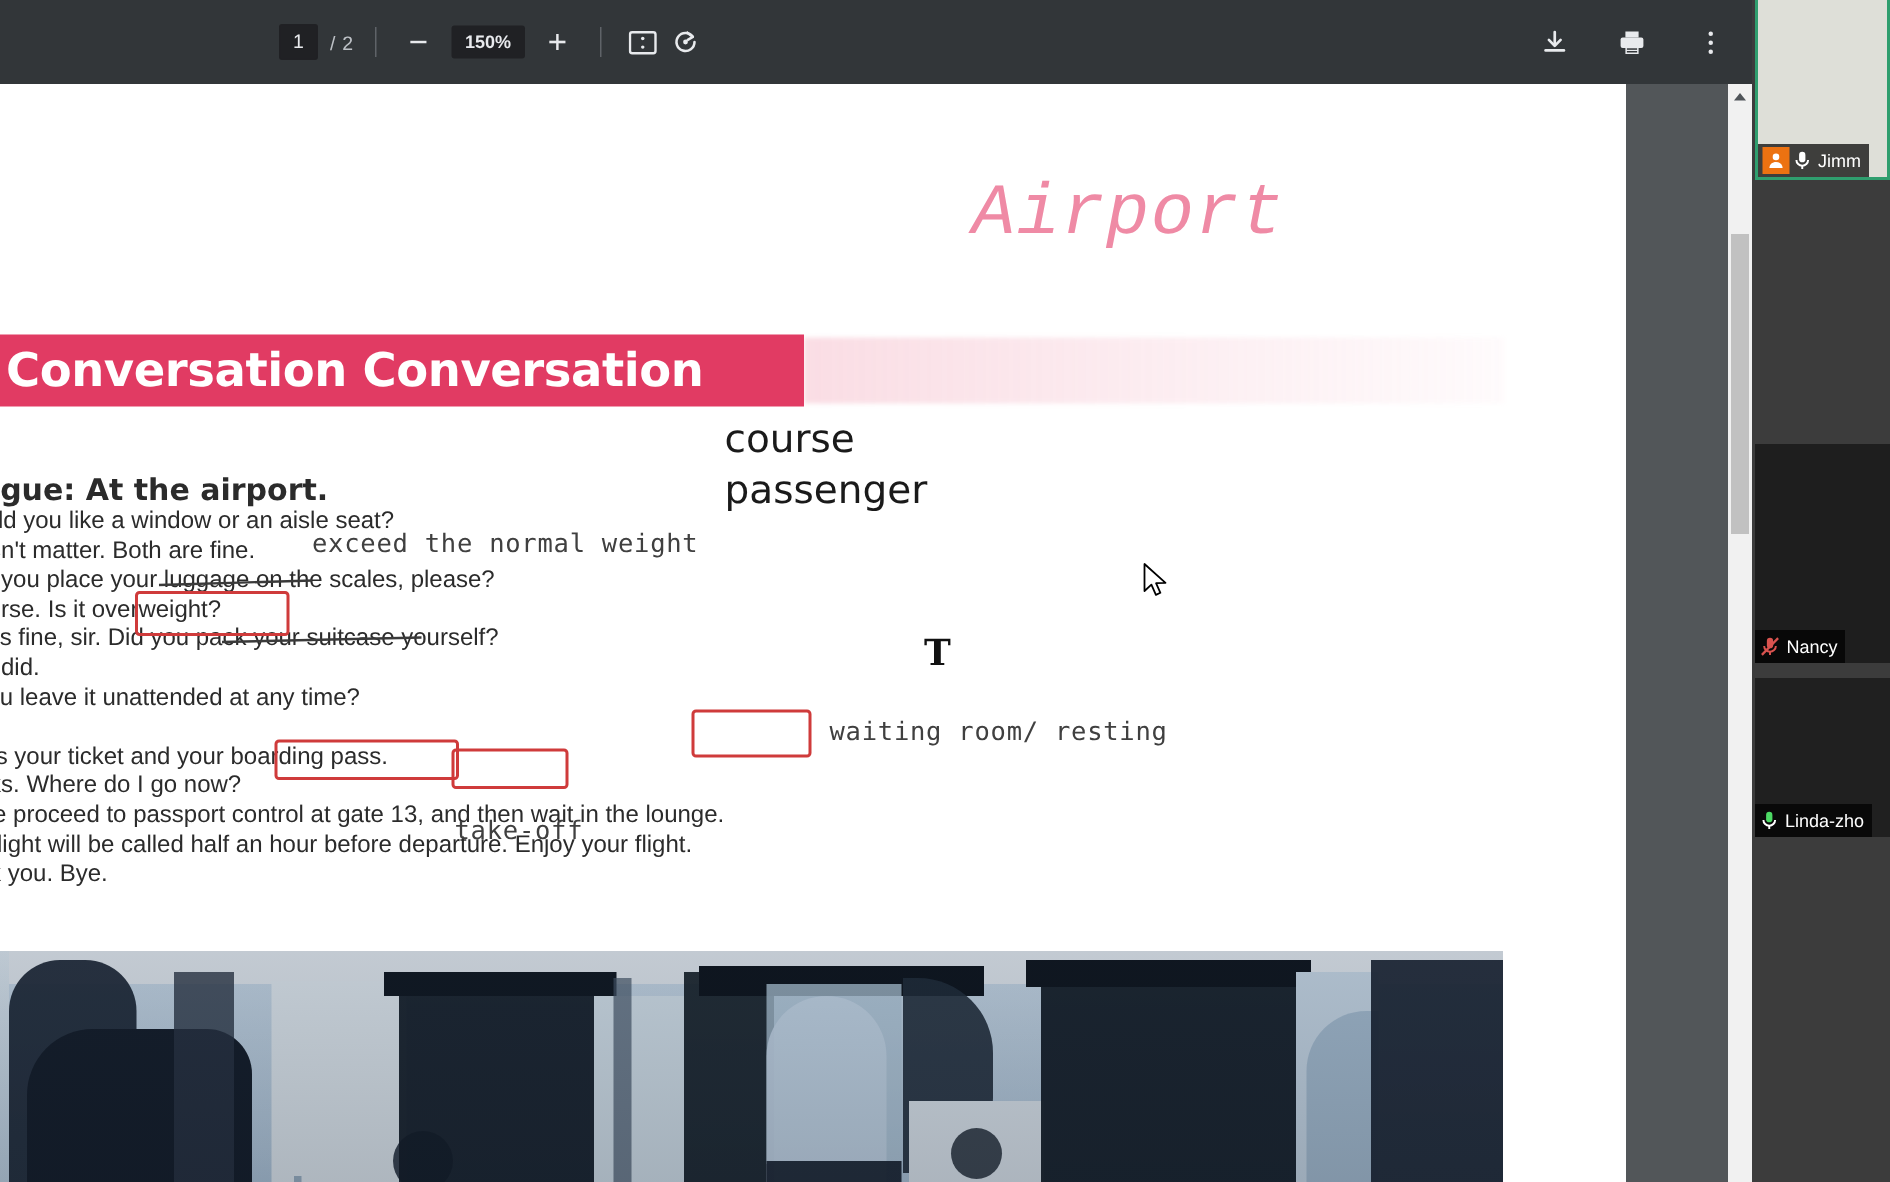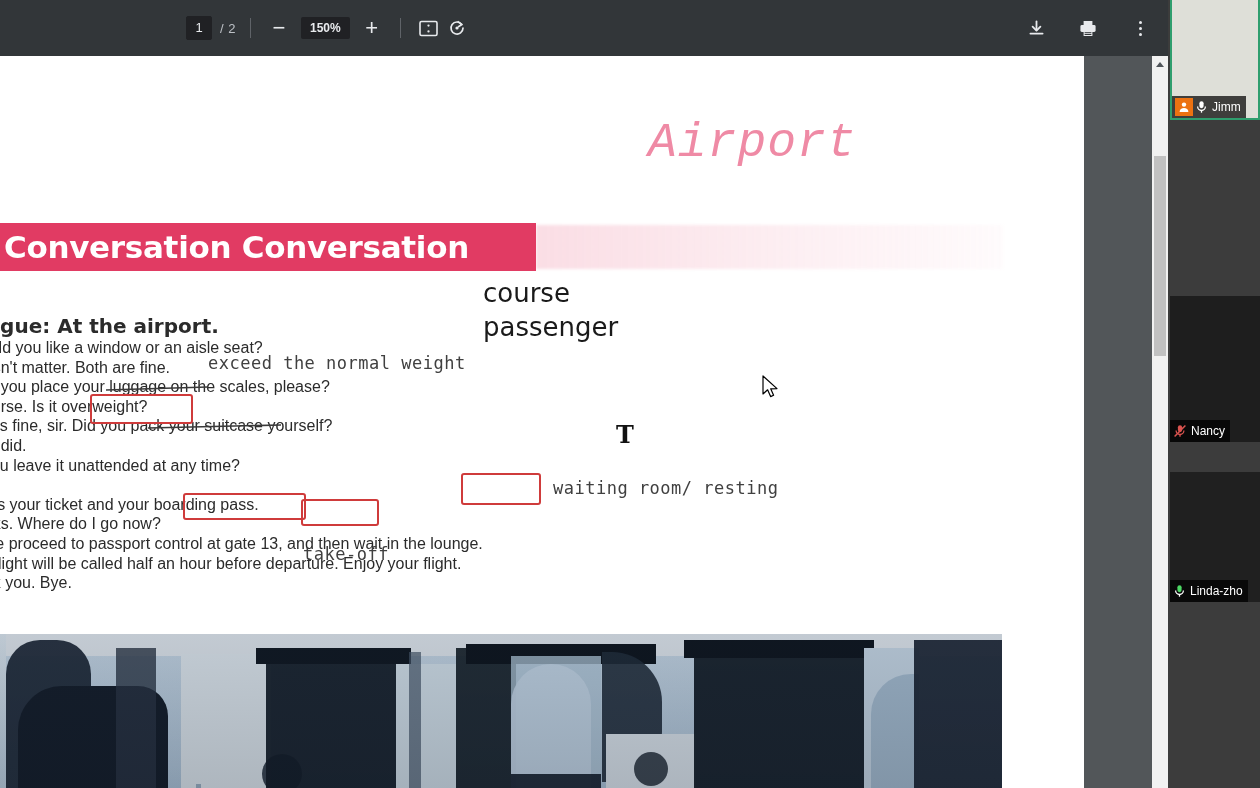--- a/index.html
+++ b/index.html
@@ -488,21 +488,21 @@
               <rect x="4.9" y="1.2" width="4.2" height="7" rx="2.1" fill="#d9534f"></rect>
               <path d="M3.1 6.6a3.9 3.9 0 0 0 7.8 0" stroke="#d9534f" stroke-width="1.3" fill="none"></path>
               <path d="M7 10.5v2.2" stroke="#d9534f" stroke-width="1.3"></path>
               <path d="M1.6 12.6 12.4 1.4" stroke="#d9534f" stroke-width="1.5"></path>
             </svg>
         </span>
         <span class="label">Nancy</span>
       </div>
     </div>
 
-    <div class="vtile" style="top:472px;height:130px;">
+    <div class="vtile" style="top:452px;height:106px;">
       <div class="vfeed dark3"></div>
       <div class="vname">
         <span class="mic">
           <svg width="13" height="14" viewBox="0 0 13 14">
               <rect x="4.4" y="1.2" width="4.2" height="7" rx="2.1" fill="#4cd964"></rect>
               <path d="M2.6 6.6a3.9 3.9 0 0 0 7.8 0" stroke="#fff" stroke-width="1.3" fill="none"></path>
               <path d="M6.5 10.5v2.2" stroke="#fff" stroke-width="1.3"></path>
             </svg>
         </span>
         <span class="label">Linda-zho</span>

